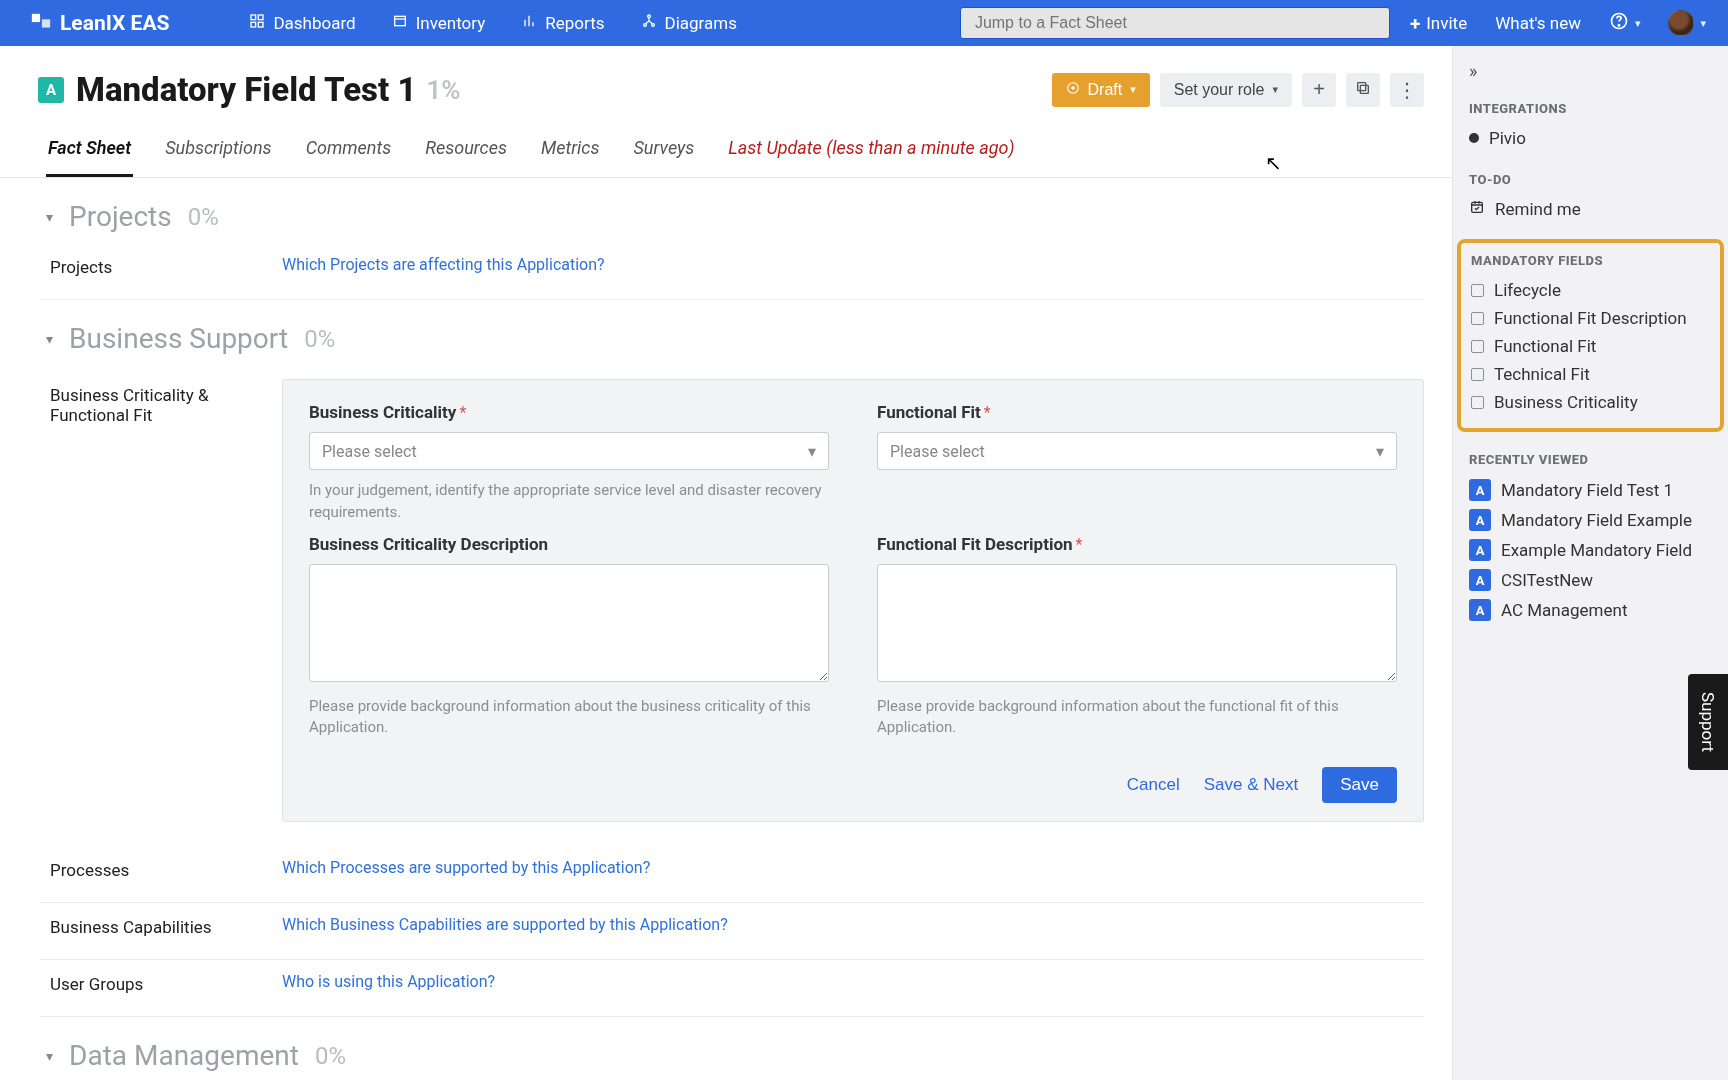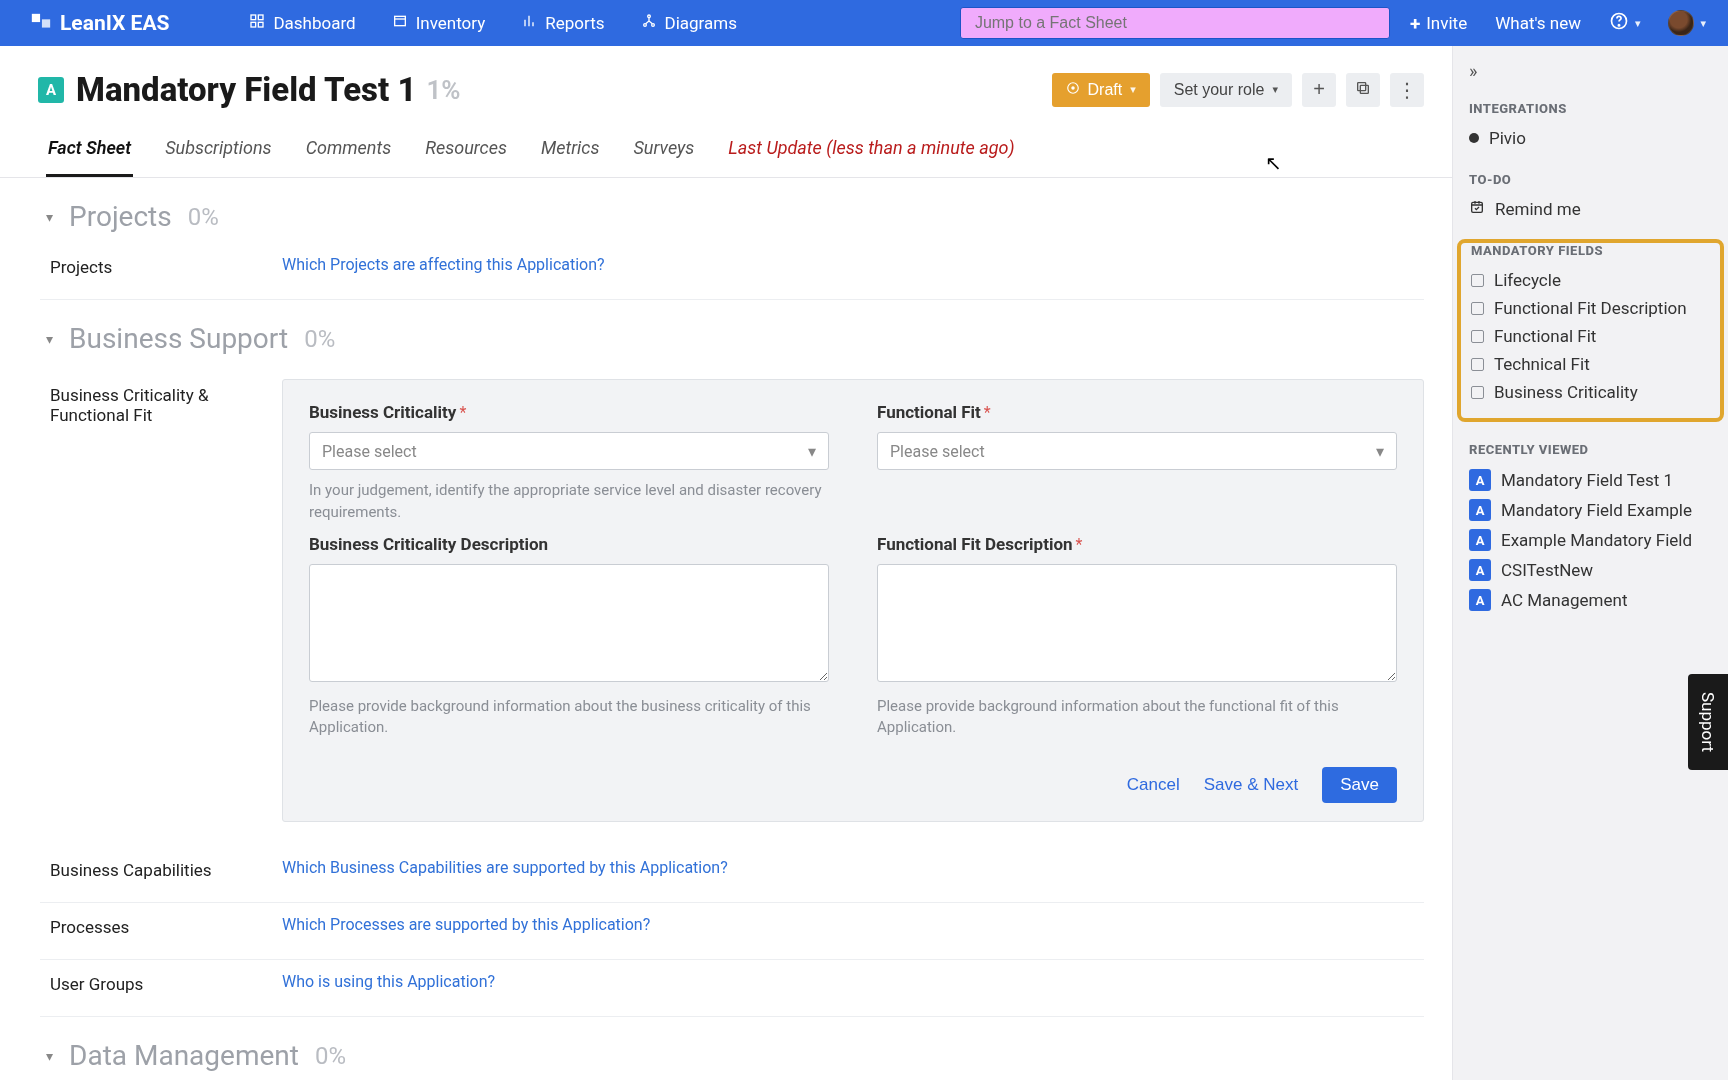--- a/index.html
+++ b/index.html
@@ -6,21 +6,21 @@
   html, body { width: 1728px; height: 1080px; font-family: -apple-system, "Segoe UI", Roboto, "Helvetica Neue", Arial, sans-serif; color: #222; }
   body { background: #f5f5f7; overflow: hidden; position: relative; }
 
   
   .topnav { background: #2f6ae0; height: 46px; display: flex; align-items: center; padding: 0 22px 0 30px; color: #fff; }
   .brand { display: flex; align-items: center; font-weight: 700; font-size: 21px; gap: 8px; margin-right: 80px;}
   .brand-icon { display:inline-flex; }
   .nav-items { display: flex; gap: 36px; align-items: center; }
   .nav-item { display: flex; align-items: center; gap: 8px; font-size: 17px; cursor: pointer; }
   .searchbox { margin-left: auto; margin-right: 20px; }
-  .searchbox input { width: 430px; height: 32px; padding: 0 14px; border-radius: 3px; border: 1px solid #1c54c7; font-size: 16px; background:#f0abfc; color:#333; outline:none; }
+  .searchbox input { width: 430px; height: 32px; padding: 0 14px; border-radius: 3px; border: 1px solid #1c54c7; font-size: 16px; background:#e5e5e5; color:#333; outline:none; }
   .right-nav { display:flex; align-items:center; gap:28px; }
   .right-nav .nav-link { font-size:17px; cursor:pointer; display:flex; align-items:center; gap:6px;}
   .avatar { width:26px; height:26px; border-radius:50%; background: radial-gradient(circle at 40% 35%, #7a4a2e 0 40%, #3a2518 60% 100%); border:1px solid #fff2; }
   .caret { font-size:11px; opacity:.9; }
 
   
   .shell { display:flex; width:100%; height: calc(1080px - 46px); }
   .main { flex:1; background:#fff; overflow:hidden; padding: 0 0 0 0; }
   .rightpanel { width: 276px; background:#f2f2f4; border-left:1px solid #e5e5e9; padding: 14px 16px; position:relative;}
 
@@ -63,21 +63,21 @@
   .btn-primary{ font-size:17px; color:#fff; background:#2e6be0; border:none; border-radius:4px; padding:8px 18px; cursor:pointer;}
 
   
   .rp-collapse{ font-size:18px; color:#555; cursor:pointer;}
   .rp-h { font-size:13px; font-weight:800; letter-spacing:.5px; color:#6a6e75; margin-top:20px; margin-bottom:8px;}
   .rp-item{ display:flex; align-items:center; gap:10px; font-size:17px; color:#333; padding:4px 0;}
   .dot{ width:10px;height:10px;border-radius:50%; background:#333; display:inline-block;}
   .rp-checkbox{ width:13px;height:13px;border:1.5px solid #8b8f96;border-radius:2px; display:inline-block;}
   .rp-badge{ background:#2f6ae0;color:#fff;width:22px;height:22px;border-radius:3px;font-size:13px;display:flex;align-items:center;justify-content:center;font-weight:700;}
   .rp-link{ cursor:pointer; }
-  .mandatory-box{ border:4px solid #e0a62e; border-radius:8px; padding:0 10px 12px; margin: 0 -12px;}
+  .mandatory-box{ border:4px solid #e0a62e; border-radius:8px; padding:10px 10px 12px; margin: 0 -12px;}
   .mandatory-box .rp-h{ margin-top:0;}
   .support { position:fixed; right:0; bottom:310px; background:#1a1a1a; color:#fff; writing-mode: vertical-rl; padding:18px 10px; font-size:17px; border-radius:4px 0 0 4px; cursor:pointer;}
 
   .cursor-fake{ position:absolute; left:1265px; top:151px; font-size:20px; color:#000; pointer-events:none;}
 </style>
 </head>
 <body>
 
 <div class="topnav">
   <div class="brand">
@@ -250,26 +250,26 @@
               <button class="linkbtn"><span>Save &amp; Next</span></button>
               <button class="btn-primary"><span>Save</span></button>
             </div>
           </div>
         </div>
       </div>
 
       <div style="height:24px;"></div>
 
       <div class="kv-row">
+        <div class="kv-label">Processes</div>
+        <div class="kv-question"><span>Which Processes are supported by this Application?</span></div>
+      </div>
+      <div class="kv-row">
         <div class="kv-label">Business Capabilities</div>
         <div class="kv-question"><span>Which Business Capabilities are supported by this Application?</span></div>
-      </div>
-      <div class="kv-row">
-        <div class="kv-label">Processes</div>
-        <div class="kv-question"><span>Which Processes are supported by this Application?</span></div>
       </div>
       <div class="kv-row">
         <div class="kv-label">User Groups</div>
         <div class="kv-question"><span>Who is using this Application?</span></div>
       </div>
 
       <div class="section-head" style="padding-bottom:0;">
         <span class="chev">▾</span>
         <span class="section-title">Data Management</span>
         <span class="section-pct">0%</span>

